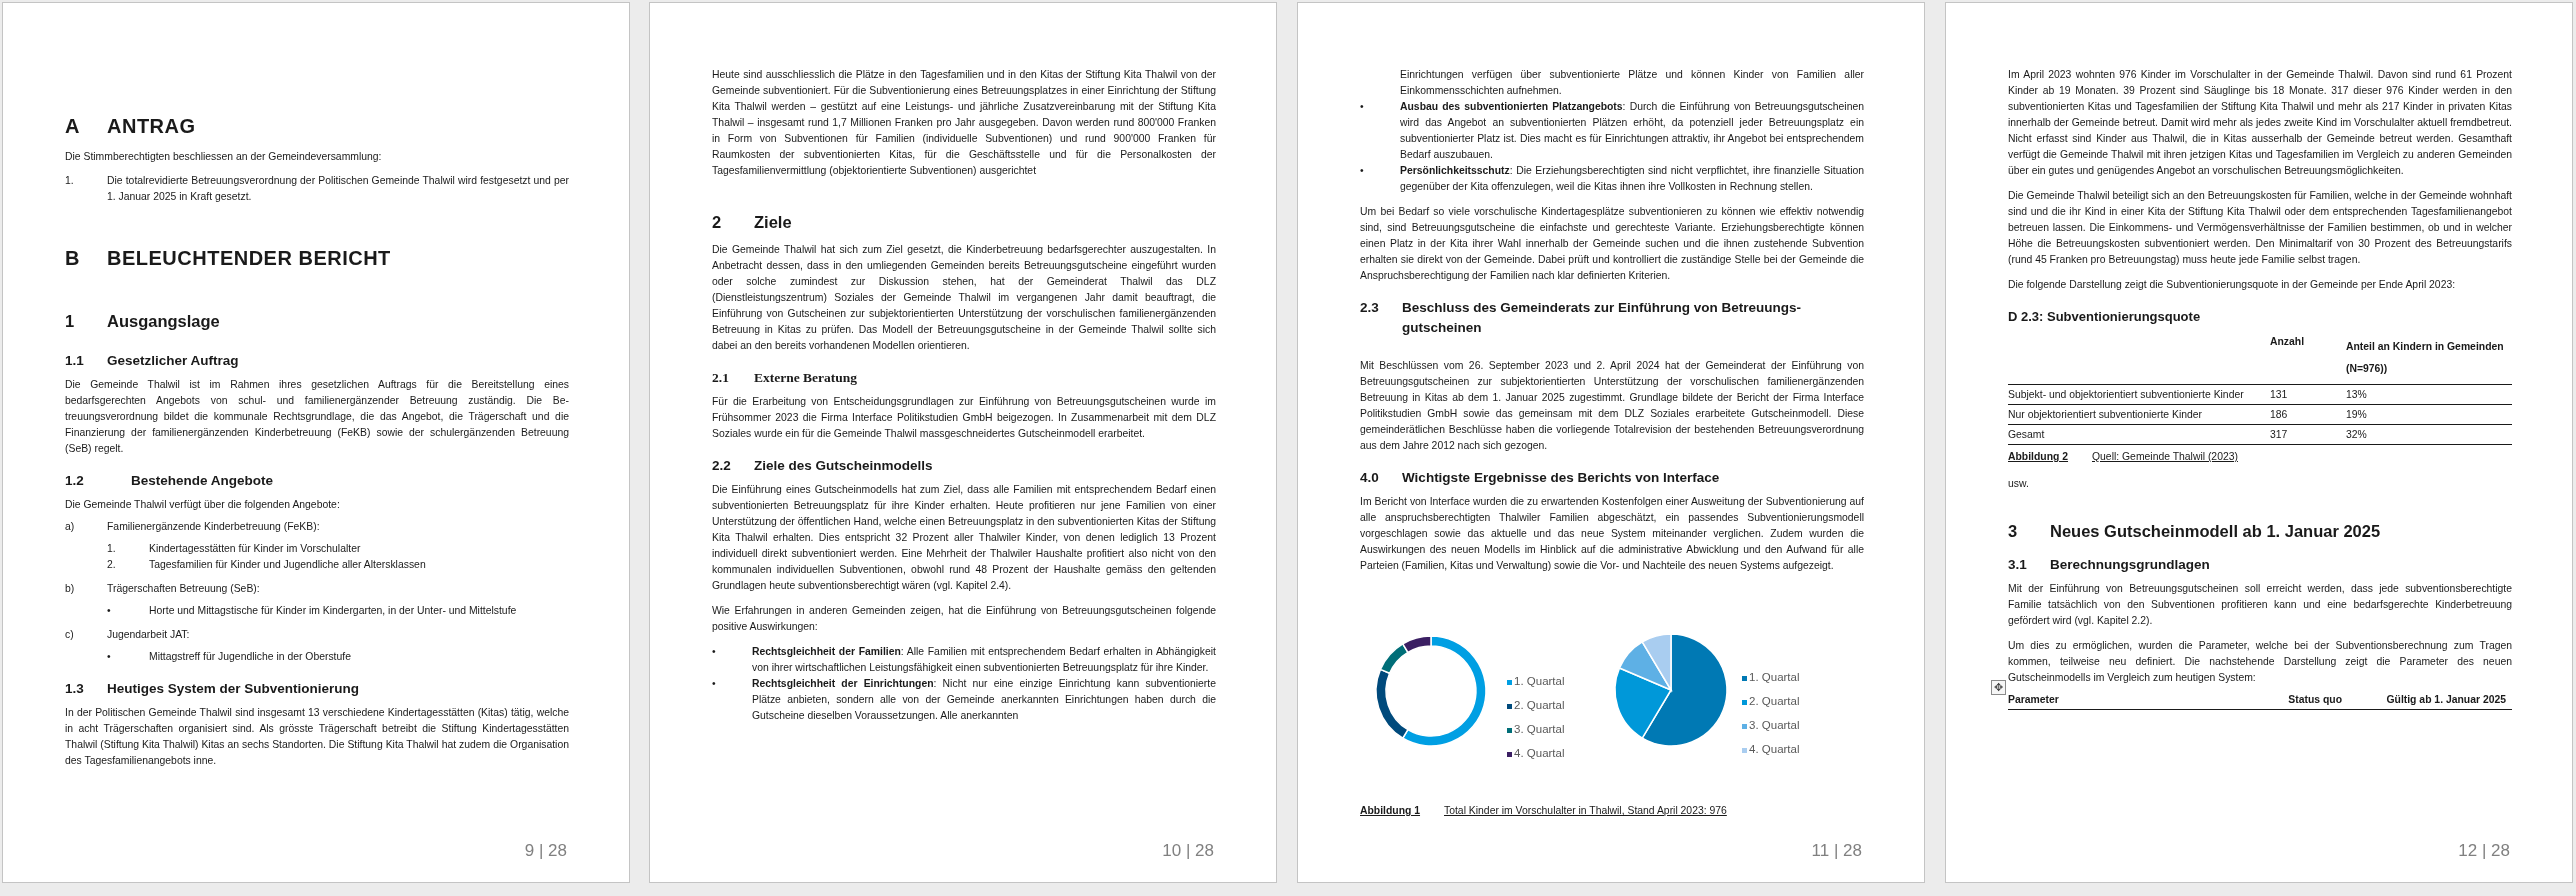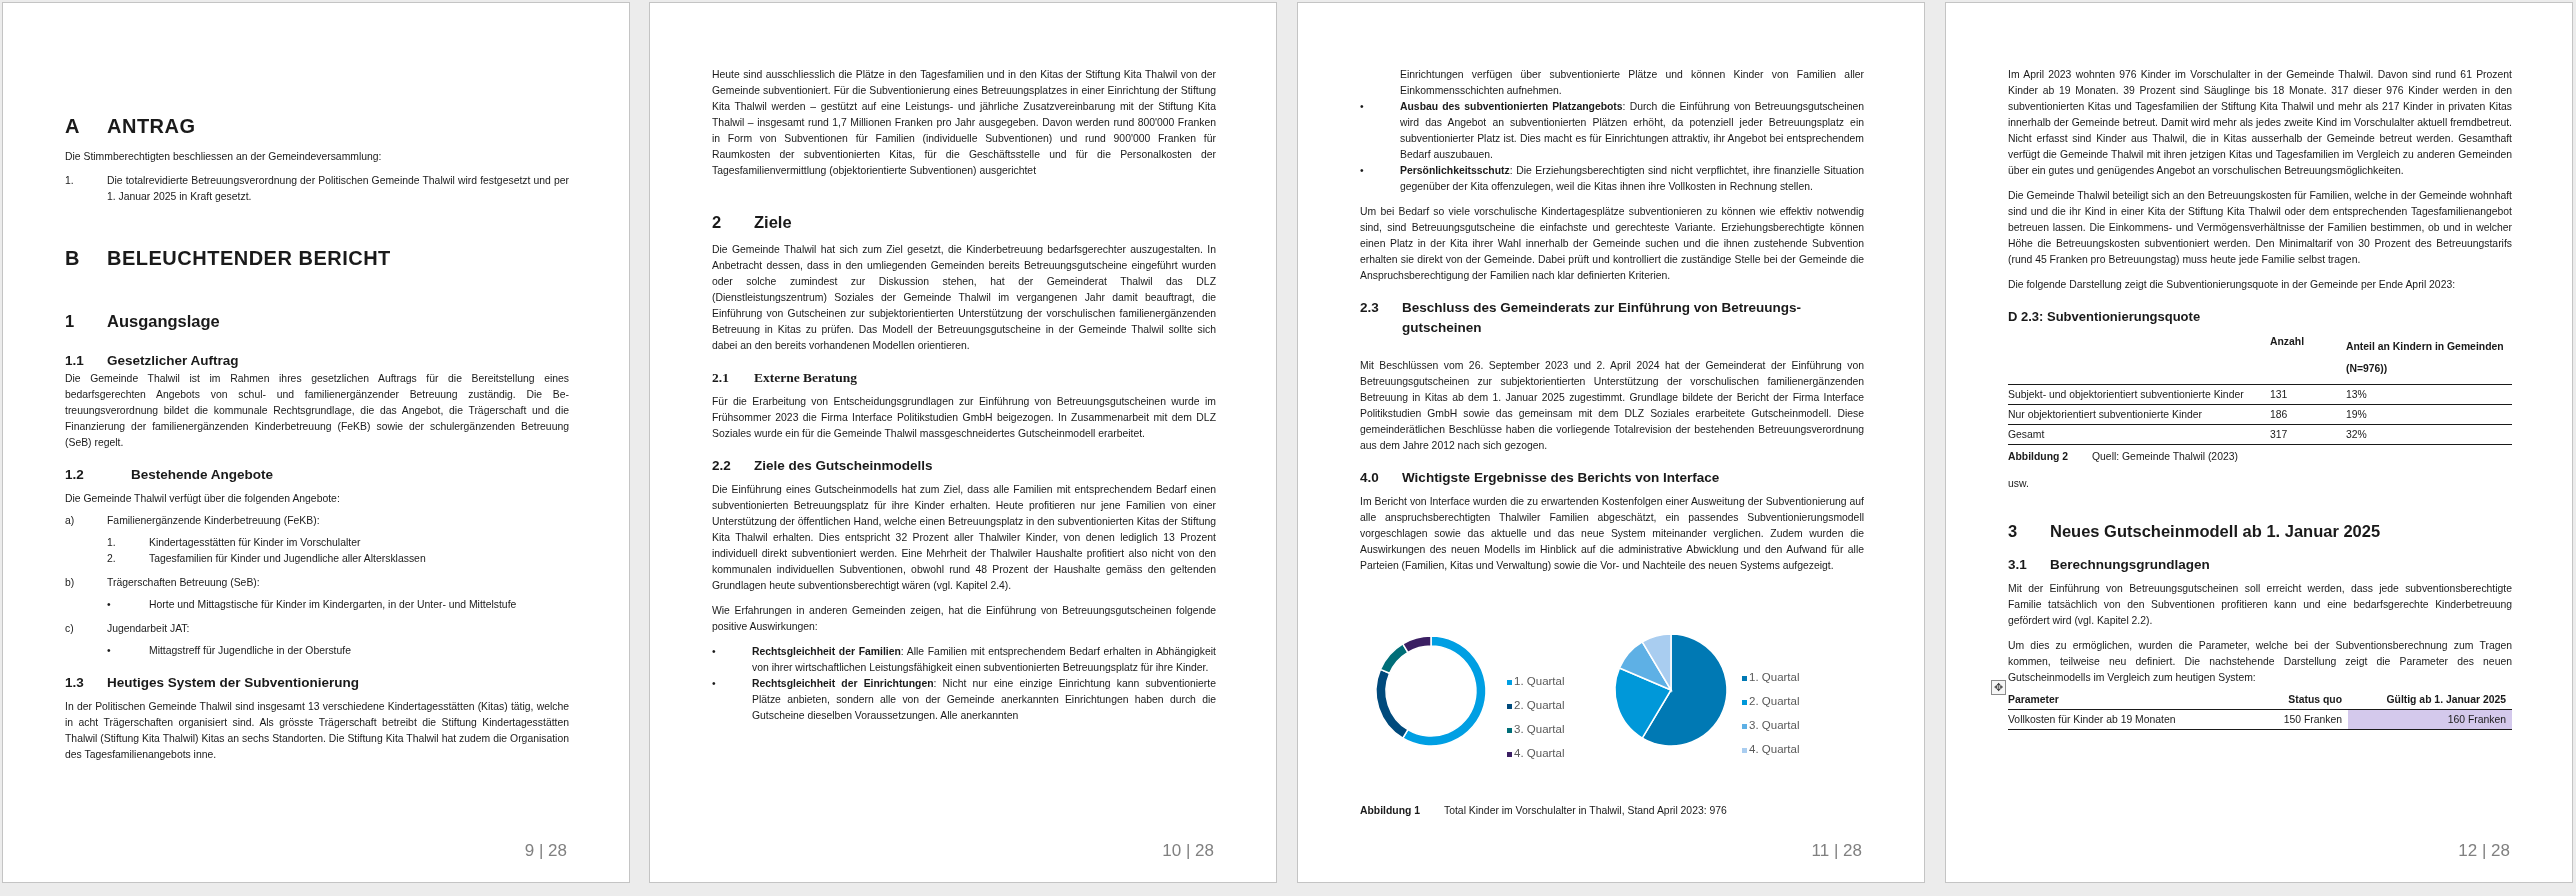--- a/index.html
+++ b/index.html
@@ -27,21 +27,21 @@
   .num-item { display: flex; }
   .num-item .n { width: 42px; flex-shrink: 0; }
   .sub-item { display: flex; font-size: 10.4px; line-height: 16px; padding-left: 42px; }
   .sub-item .n { width: 42px; flex-shrink: 0; }
   .bullet { display: flex; font-size: 10.4px; line-height: 16px; text-align: justify; }
   .bullet .n { width: 40px; flex-shrink: 0; }
   .bullet b { font-weight: bold; }
   .tbl { width: 100%; border-collapse: collapse; font-size: 10.4px; }
   .tbl td, .tbl th { padding: 4px 0; text-align: left; vertical-align: top; }
   .tbl th { font-weight: bold; }
-  .caption { font-size: 10.4px; display: flex; }
+  .caption { font-size: 10.4px; display: flex; text-decoration: underline; }
   .caption .lbl { font-weight: bold; width: 84px; }
   svg text { font-family: "Liberation Sans", sans-serif; }
 </style>
 </head>
 <body>
 
 <div class="page" id="page-1">
   <div class="content" style="top:112px;">
     <div class="h-part">
       <span class="n">A</span>
@@ -56,21 +56,21 @@
     <div class="h-part" style="margin-top:42px;">
       <span class="n">B</span>
       <span>BELEUCHTENDER BERICHT</span>
     </div>
 
     <div class="h1" style="margin-top:42px;">
       <span class="n">1</span>
       <span>Ausgangslage</span>
     </div>
 
-    <div class="h2" style="margin-top:20px;margin-bottom:0;">
+    <div class="h2" style="margin-top:20px;margin-bottom:6px;">
       <span class="n">1.1</span>
       <span>Gesetzlicher Auftrag</span>
     </div>
     <p>Die Gemeinde Thalwil ist im Rahmen ihres gesetzlichen Auftrags für die Bereitstellung eines bedarfsgerechten Angebots von schul- und familienergänzender Betreuung zuständig. Die Be­treuungsverordnung bildet die kommunale Rechtsgrundlage, die das Angebot, die Trägerschaft und die Finanzierung der familienergänzenden Kinderbetreuung (FeKB) sowie der schulergän­zenden Betreuung (SeB) regelt.</p>
 
     <div class="h2" style="margin-top:14px;margin-bottom:6px;gap:24px;">
       <span class="n">1.2</span>
       <span>Bestehende Angebote</span>
     </div>
     <p style="margin-bottom:6px;">Die Gemeinde Thalwil verfügt über die folgenden Angebote:</p>
@@ -277,23 +277,18 @@
 
     <div style="position:relative;">
       <div style="position:absolute;left:-17px;top:-10px;width:15px;height:15px;border:1px solid #8a8a8a;background:#f6f6f6;font-size:11px;line-height:13px;text-align:center;color:#444;">✥</div>
       <table class="tbl">
         <tbody>
             <tr style="border-bottom:1px solid #1a1a1a;">
           <th style="width:196px;">Parameter</th>
           <th style="text-align:right;padding-right:6px;">Status quo</th>
           <th style="text-align:right;width:164px;padding-right:6px;">Gültig ab 1. Januar 2025</th>
         </tr>
-        <tr style="border-bottom:1px solid #1a1a1a;">
-          <td>Vollkosten für Kinder ab 19 Monaten</td>
-          <td style="text-align:right;padding-right:6px;">150 Franken</td>
-          <td id="hl-cell" style="text-align: right; padding-right: 6px; background: rgb(212, 201, 236);">160 Franken</td>
-        </tr>
       </tbody>
         </table>
     </div>
   </div>
   <div class="page-num">12 | 28</div>
 </div>
 
 </body></html>

